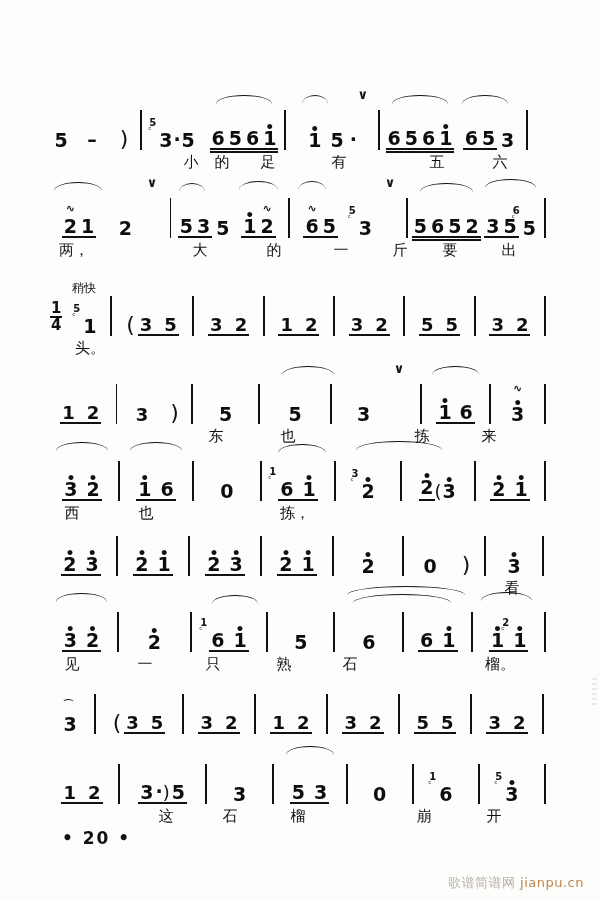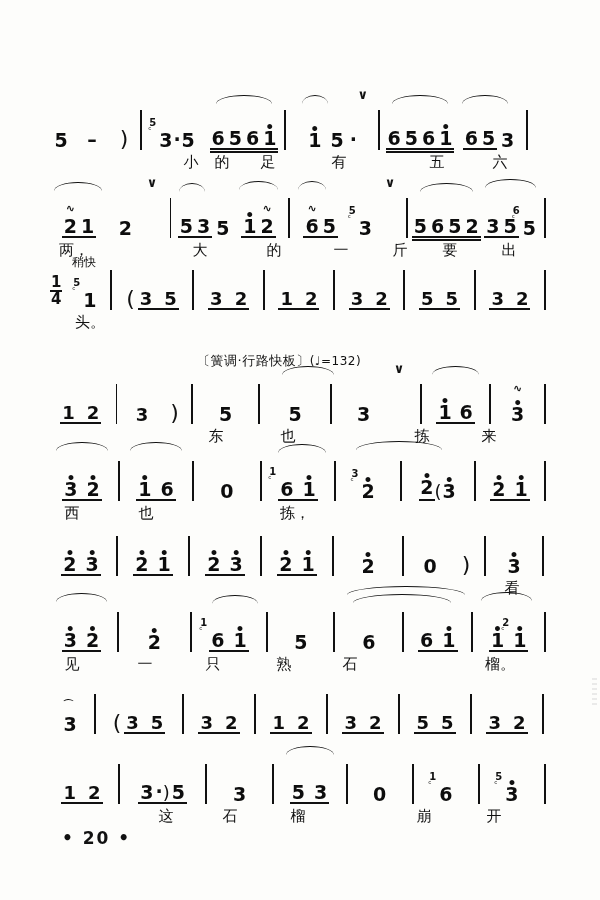--- a/index.html
+++ b/index.html
@@ -357,21 +357,21 @@
       <span class="ly" style="left:24px;">两，</span>
       <span class="ly" style="left:150px;">大</span>
       <span class="ly" style="left:224px;">的</span>
       <span class="ly" style="left:291px;">一</span>
       <span class="ly" style="left:350px;">斤</span>
       <span class="ly" style="left:400px;">要</span>
       <span class="ly" style="left:459px;">出</span>
     </div>
   </div>
 
-  <div class="row" style="top:264px;">
+  <div class="row" style="top:290px;">
 
     <span class="expr" style="left:22px;top:-10px;">稍快</span>
 
     <div class="measures">
 
       <div class="cell" style="width:24px;">
         <span class="timesig" style="left:0;bottom:2px;">
           <span class="num">1</span>
           <span class="den">4</span>
         </span>
@@ -439,23 +439,20 @@
       </div>
 
       <div class="bar"></div>
     </div>
 
     <div class="lyrics">
       <span class="ly" style="left:40px;">头。</span>
     </div>
   </div>
 
-  <div class="section-head" style="left:197px;top:352px;">
-    <span>〔簧调·行路快板〕</span><span class="tempo">(♩=132)</span>
-  </div>
 
   <div class="row" style="top:378px;">
     <div class="measures">
 
       <div class="cell" style="width:66px;">
         <span class="grp b1">
           <span class="n small">1</span>
           <span class="n small" style="margin-left:8px;">2</span>
         </span>
       </div>
@@ -874,14 +871,18 @@
       <span class="ly" style="left:248px;">榴</span>
       <span class="ly" style="left:374px;">崩</span>
       <span class="ly" style="left:444px;">开</span>
     </div>
   </div>
 
   <div id="pagenum">• 20 •</div>
 
   <div id="edgemark"></div>
 
+  <div id="watermark">
+    <span class="cn">歌谱简谱网</span>
+    <span class="dom">jianpu.cn</span>
+  </div>
 
 </div>
 
 </body></html>

